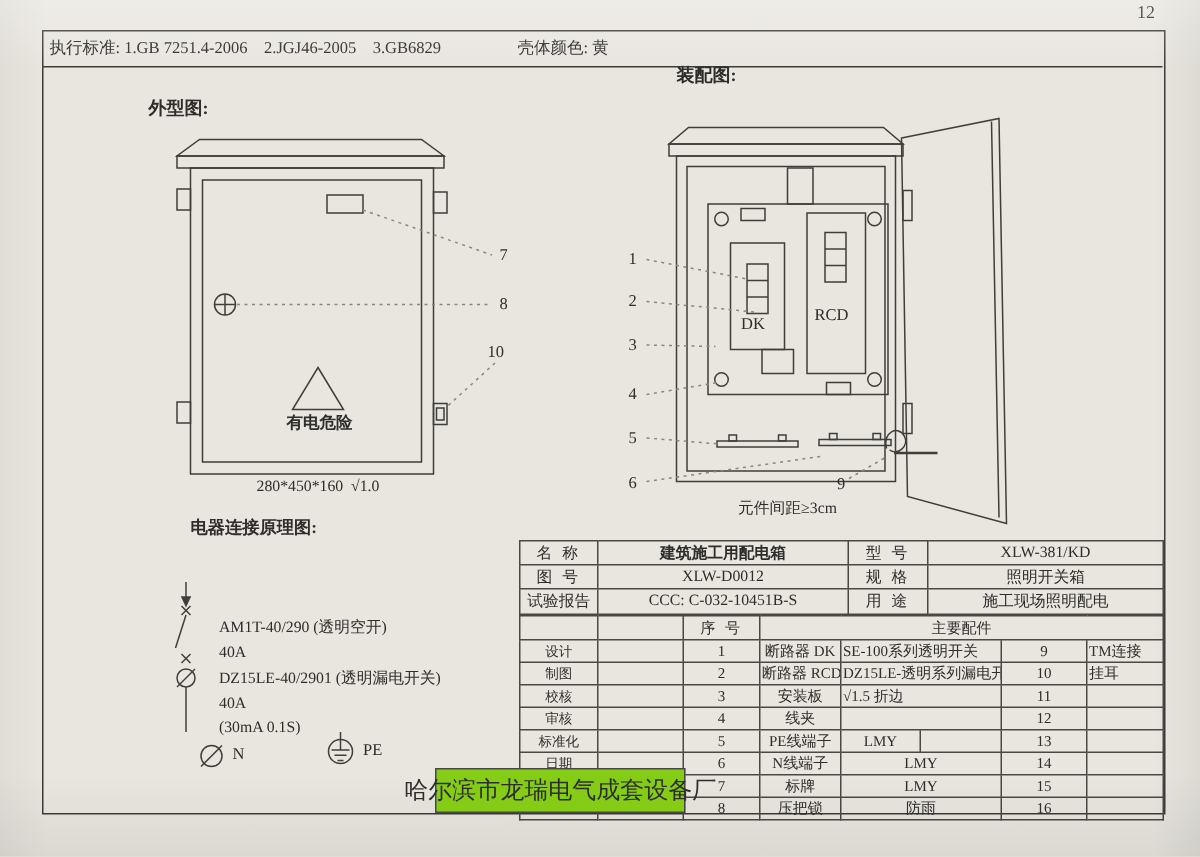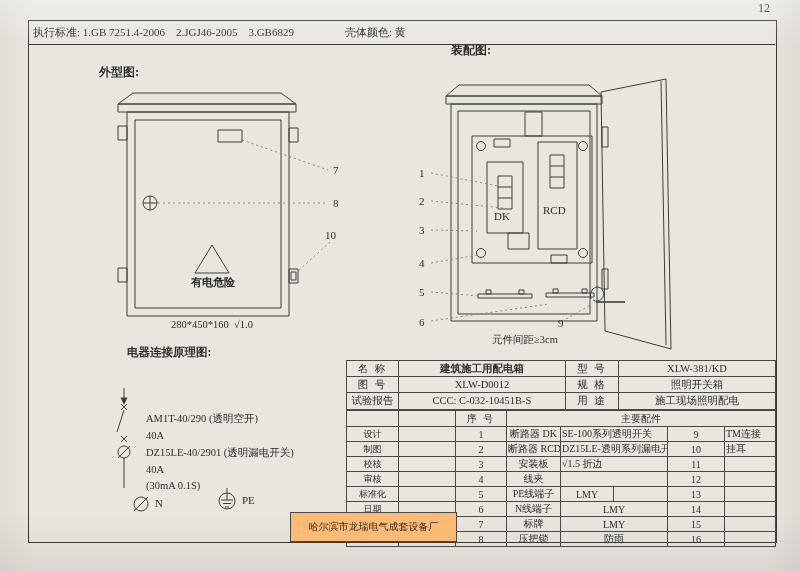--- a/index.html
+++ b/index.html
@@ -21,22 +21,22 @@
   .leader{stroke:#8a8780;stroke-width:1;fill:none;stroke-dasharray:2 3;}
   table.spec{position:absolute;border-collapse:collapse;table-layout:fixed;
              font-size:10px;color:#2e2d2b;}
   table.spec td{border:1px solid #4a4844;text-align:center;padding:0 1px;overflow:hidden;
                 white-space:nowrap;}
   #spec-table-top td{height:15.2px;font-size:10.5px;}
   #spec-table-main td{height:13px;}
   .lab{letter-spacing:2px;}
   .small-lab{font-size:9px;}
   .factory-box{position:absolute;left:290px;top:512px;width:165px;height:28px;
-               background:#fdba74;border:1px solid #4a4844;z-index:3;display:flex;
-               align-items:center;justify-content:center;font-size:10px;white-space:nowrap;}
+               background:#84cc16;border:1px solid #4a4844;z-index:3;display:flex;
+               align-items:center;justify-content:center;font-size:16px;white-space:nowrap;}
 </style>
 </head>
 <body>
 
 <div class="page">
 
   <div class="t f12" style="left:758px;top:2px;">12</div>
 
   <div class="frame"></div>
   <div class="header-strip"></div>

